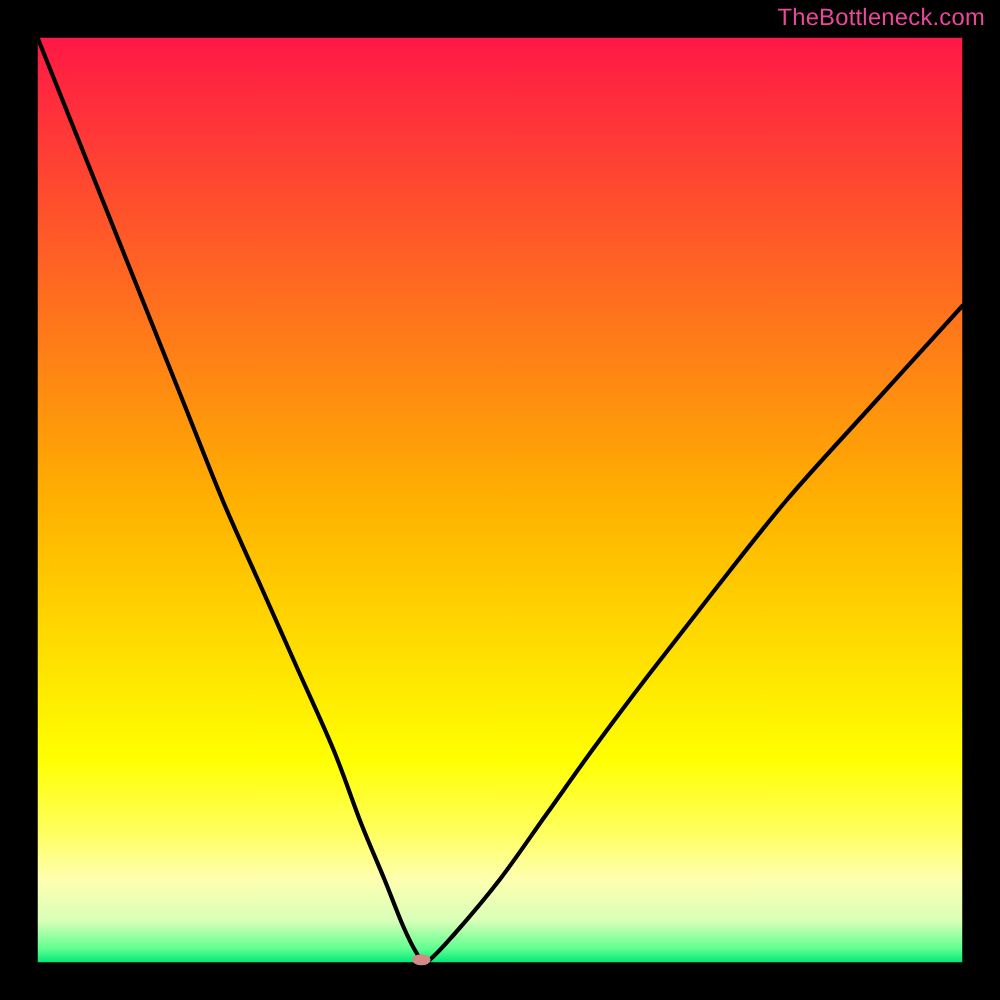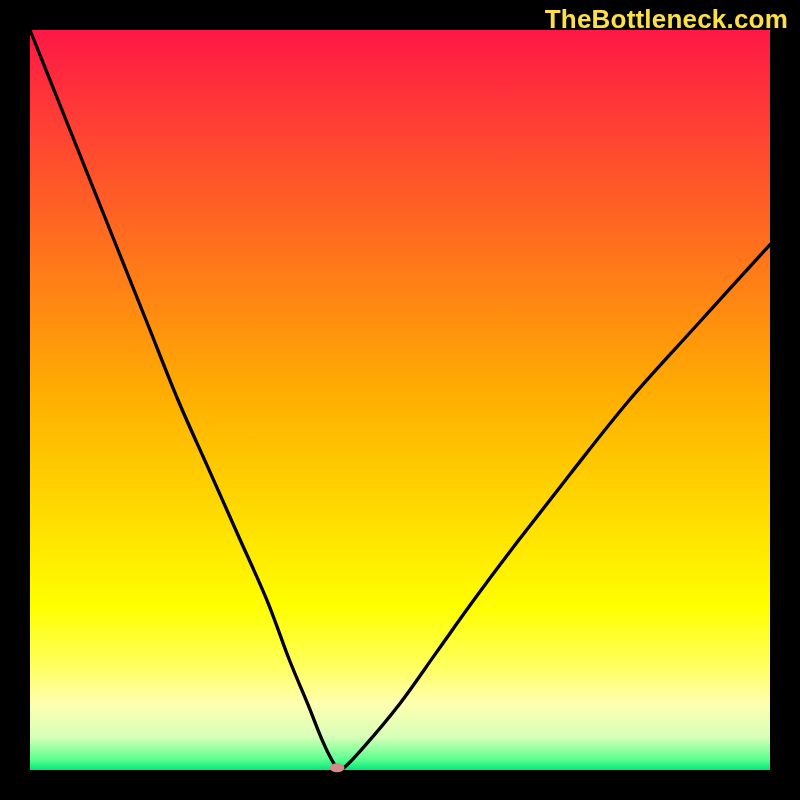--- a/index.html
+++ b/index.html
@@ -32,23 +32,23 @@
     position: absolute;
     left: 0; top: 0;
     width: 100%;
     height: 100%;
     overflow: visible;
   }
   .watermark {
     position: absolute;
     top: 4px;
     right: 12px;
-    color: #fde047;
-    font-size: 26px;
-    font-weight: 700;
+    color: #ec4899;
+    font-size: 19px;
+    font-weight: 400;
     letter-spacing: 0.2px;
   }
 </style>
 </head>
 <body>
 
 <div class="frame">
   <div class="plot-area">
     <svg class="gradient" viewBox="0 0 100 100" preserveAspectRatio="none">
       <defs>

